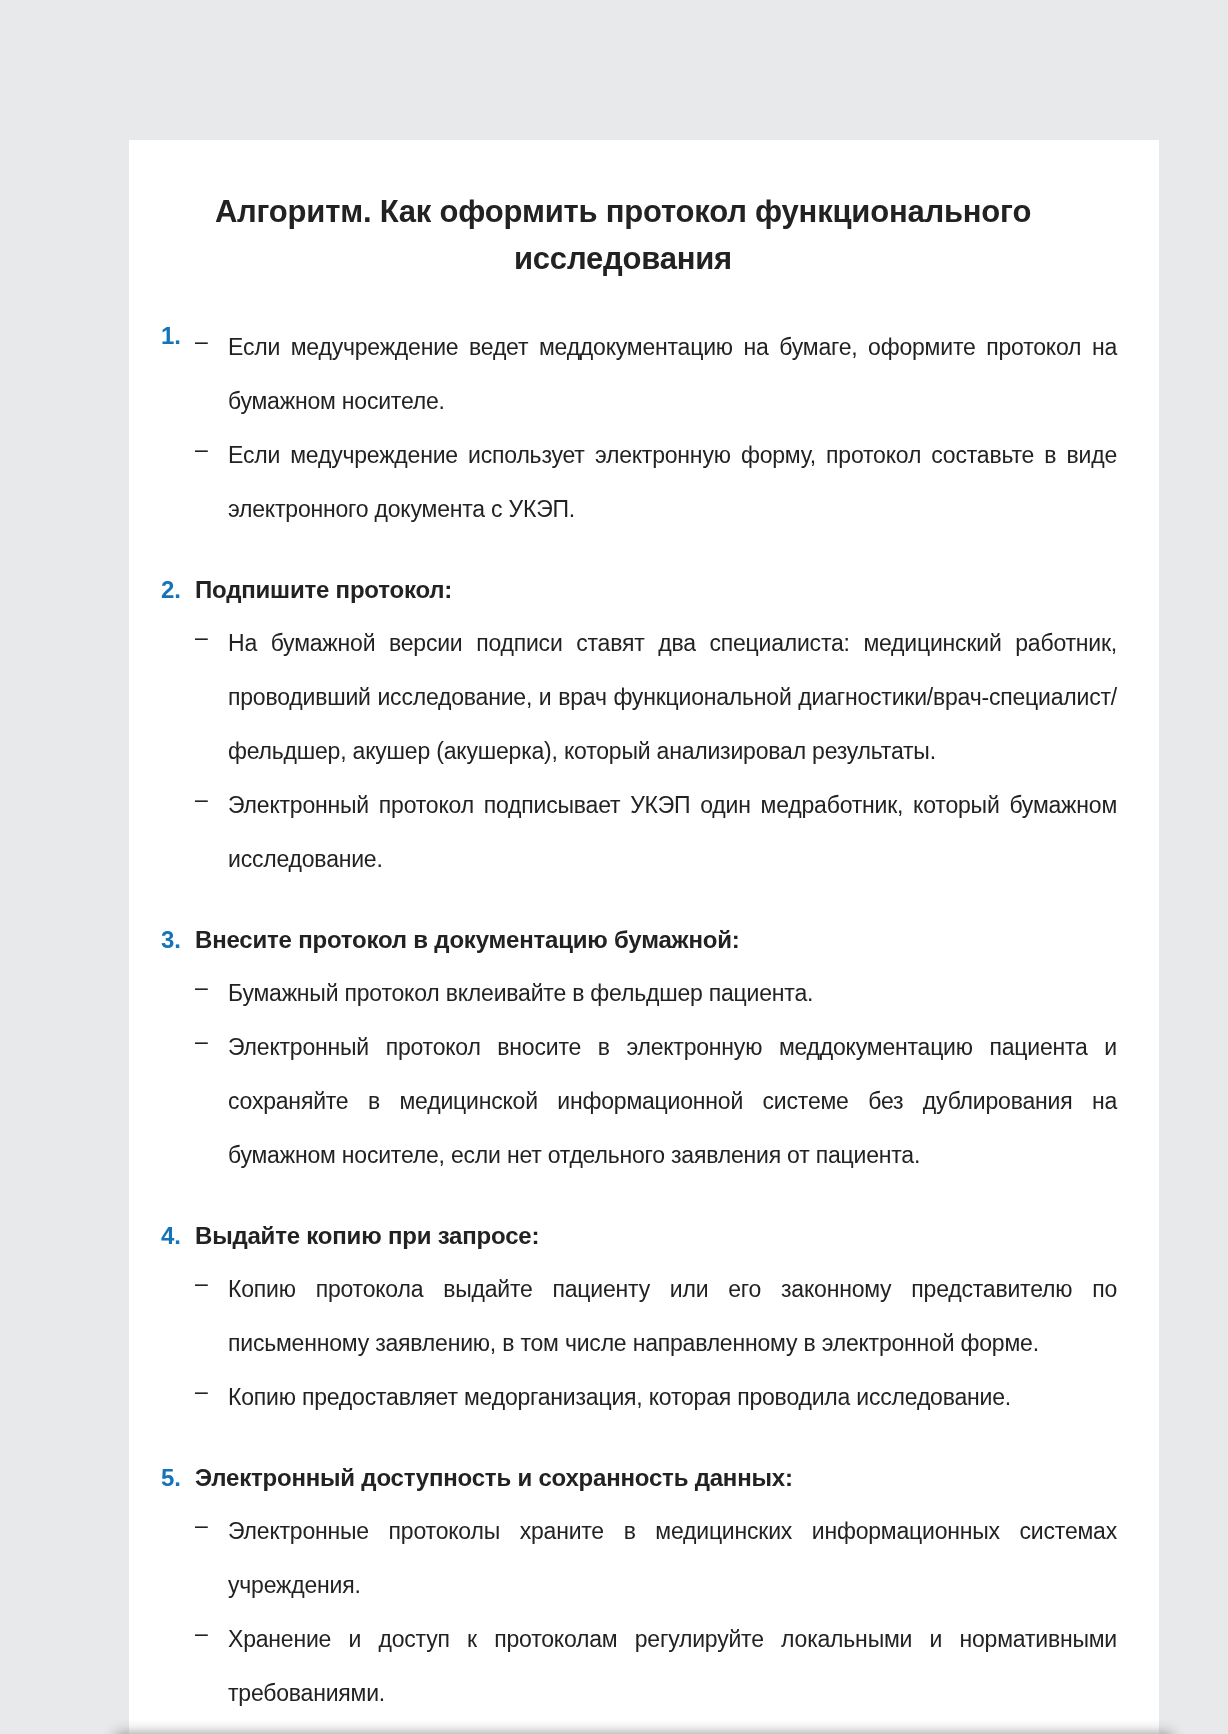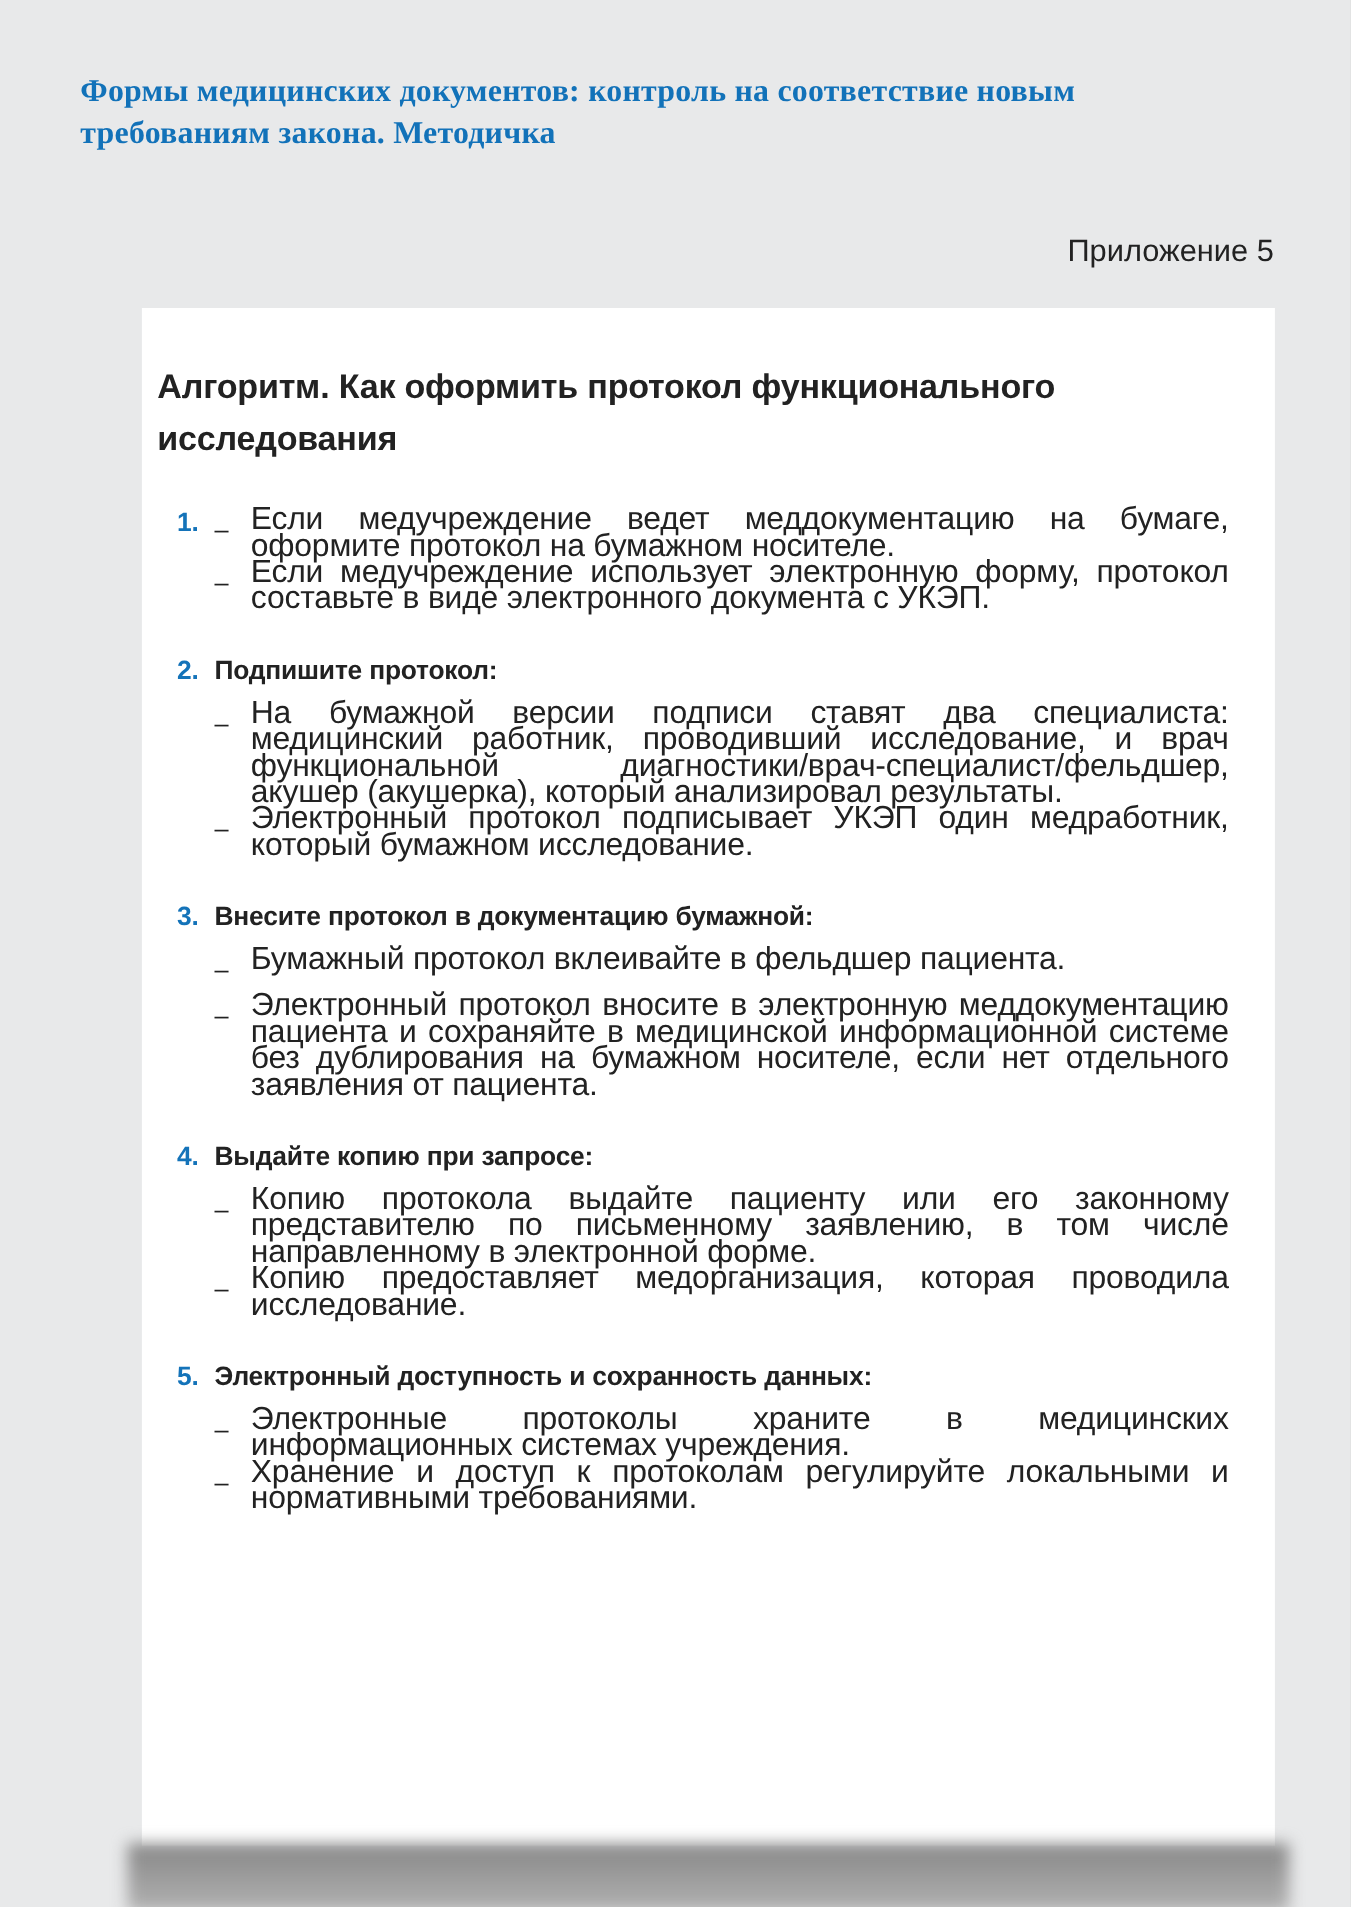--- a/index.html
+++ b/index.html
@@ -49,21 +49,21 @@
     width:1030px;
     min-height:1398px;
     margin-left:129px;
     margin-top:140px;
     background:var(--card-bg);
     padding:48px 42px 16px 0;
   }
   .card-title{
     max-width:960px;
     margin:0 auto 38px auto;
-    text-align:left;
+    text-align:center;
     font-weight:700;
     font-size:31px;
     line-height:47px;
     letter-spacing:-0.2px;
     color:var(--text);
   }
   .section{
     position:relative;
     padding-left:66px;
     margin-bottom:38px;
@@ -86,43 +86,40 @@
     display:flex;
     align-items:flex-start;
   }
   .bullet .dash{
     flex:0 0 33px;
     font-size:23px;
     line-height:42px;
   }
   .bullet .btext{
     flex:1;
-    font-size:29px;
-    line-height:24px;
+    font-size:23px;
+    line-height:54px;
     letter-spacing:-0.2px;
     text-align:justify;
   }
   
   .card-shadow{
     width:1056px;
     height:62px;
     margin-left:116px;
     margin-top:-2px;
     background:linear-gradient(to bottom, #878787 0%, #9f9f9f 55%, #b2b2b2 100%);
     filter:blur(7px);
   }
 </style>
 </head>
 <body>
 
 <div class="viewport" style="--accent: #1473b9; --header-blue: #1272b9; --text: #222222; --page-bg: #e8e9ea; --card-bg: #ffffff;">
 
-  <div class="doc-header">
-    <h1 class="blue-title">Формы медицинских документов: контроль на соответствие новым требованиям закона. Методичка</h1>
-  </div>
 
   <div class="annex">Приложение 5</div>
 
   <div class="card">
     <h2 class="card-title">Алгоритм. Как оформить протокол функционального исследования</h2>
     <div id="sections">
   <section class="section">
     <h3 class="sec-heading">
       <span class="num">1.</span>
     </h3>

